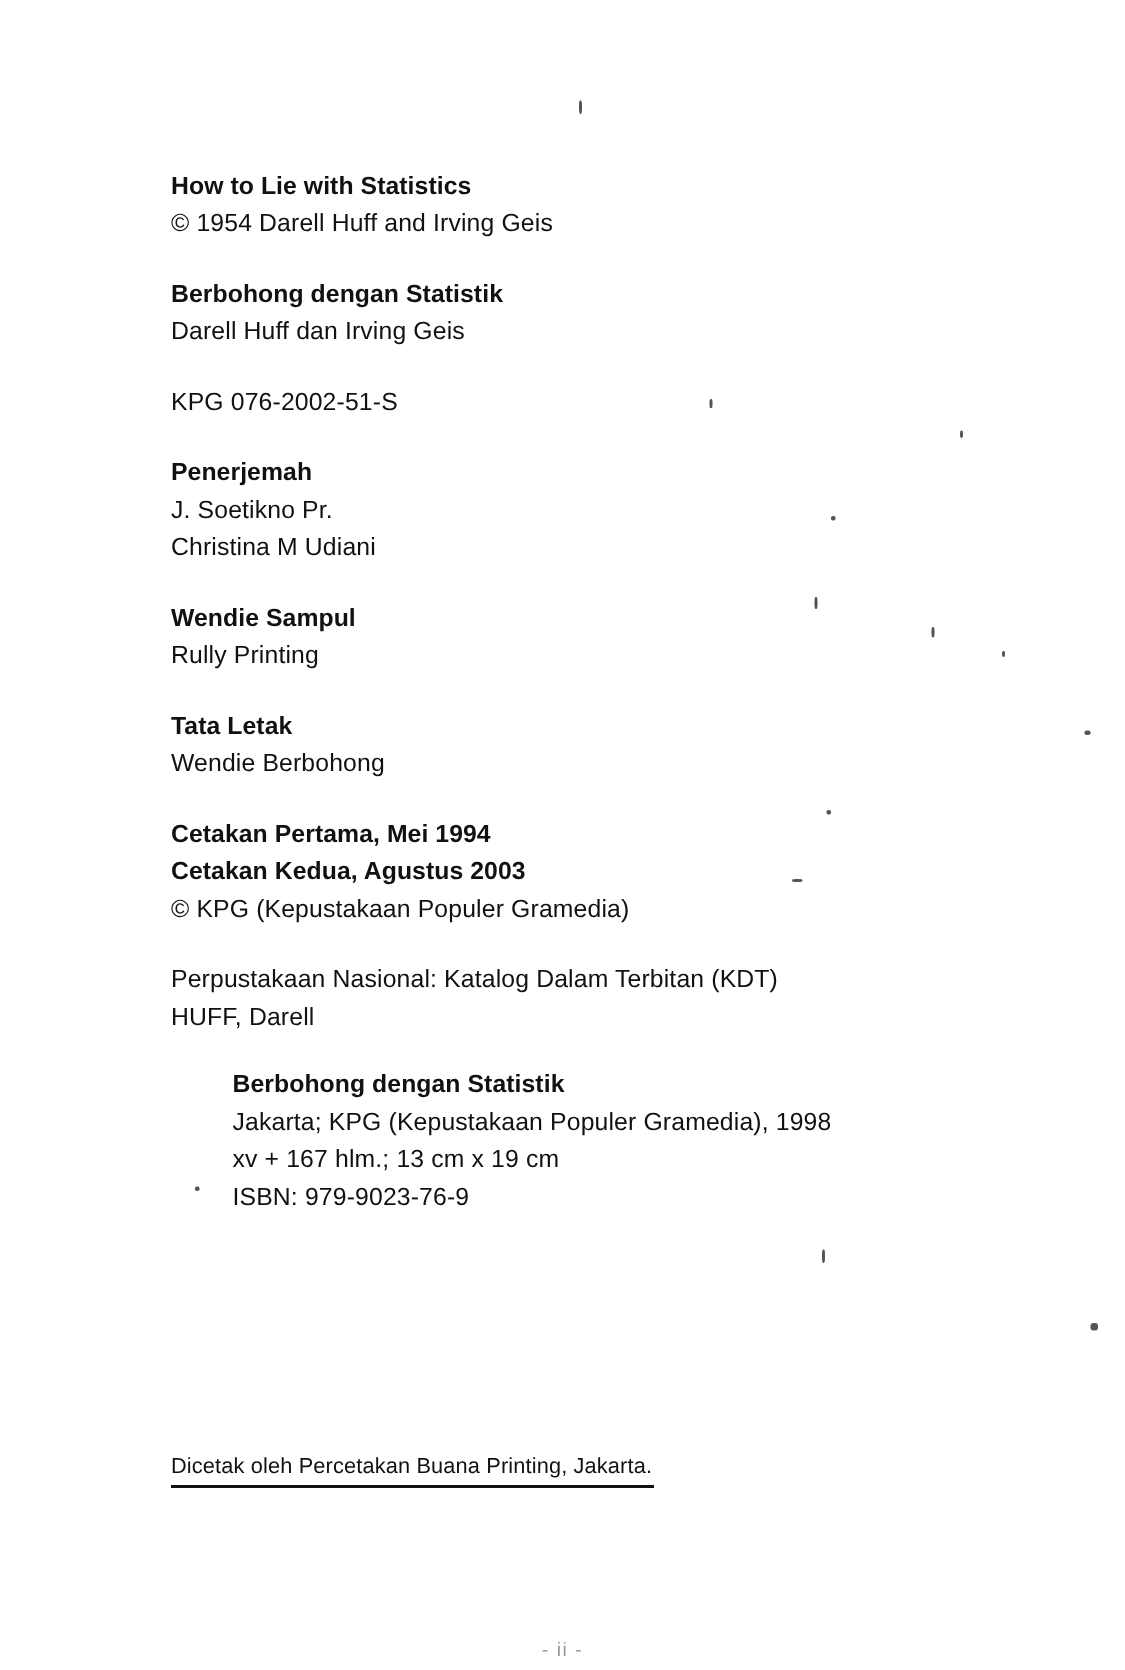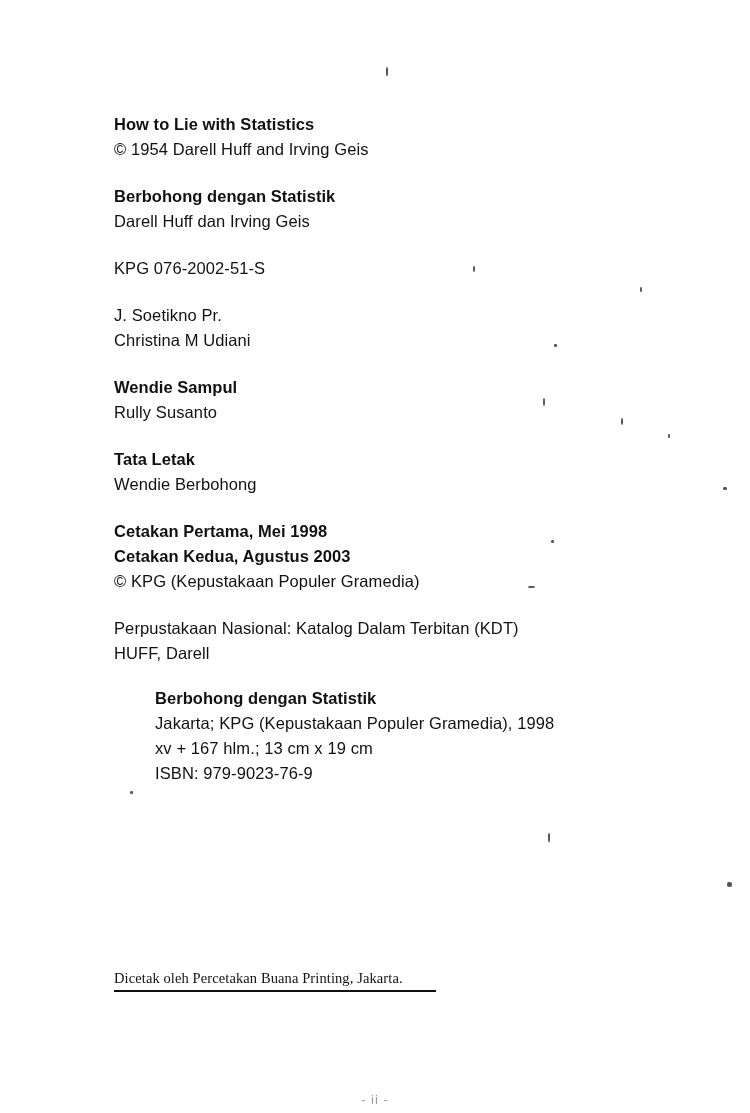--- a/index.html
+++ b/index.html
@@ -48,21 +48,20 @@
   }
   .footer {
     position: absolute;
     left: 114px;
     top: 968px;
     width: 540px;
   }
   .footer .line {
     font-size: 14.5px;
     line-height: 21px;
-    font-family: Liberation Serif, serif;
   }
   .footer-rule {
     width: 322px;
     height: 2px;
     background: #111111;
     margin: 1px 0 2px 0;
   }
   .page-number {
     position: absolute;
     left: 0;
@@ -96,36 +95,37 @@
     <div class="block">
       <div class="line bold">Berbohong dengan Statistik</div>
       <div class="line">Darell Huff dan Irving Geis</div>
     </div>
 
     <div class="block">
       <div class="line">KPG 076-2002-51-S</div>
     </div>
 
     <div class="block">
+      <div class="line bold">Penerjemah</div>
       <div class="line">J. Soetikno Pr.</div>
       <div class="line">Christina M Udiani</div>
     </div>
 
     <div class="block">
       <div class="line bold">Wendie Sampul</div>
-      <div class="line">Rully Susanto</div>
+      <div class="line">Rully Printing</div>
     </div>
 
     <div class="block">
       <div class="line bold">Tata Letak</div>
       <div class="line">Wendie Berbohong</div>
     </div>
 
     <div class="block">
-      <div class="line bold">Cetakan Pertama, Mei 1998</div>
+      <div class="line bold">Cetakan Pertama, Mei 1994</div>
       <div class="line bold">Cetakan Kedua, Agustus 2003</div>
       <div class="line">© KPG (Kepustakaan Populer Gramedia)</div>
     </div>
 
     <div class="block tight">
       <div class="line">Perpustakaan Nasional: Katalog Dalam Terbitan (KDT)</div>
       <div class="line">HUFF, Darell</div>
     </div>
 
     <div class="block catalog">

